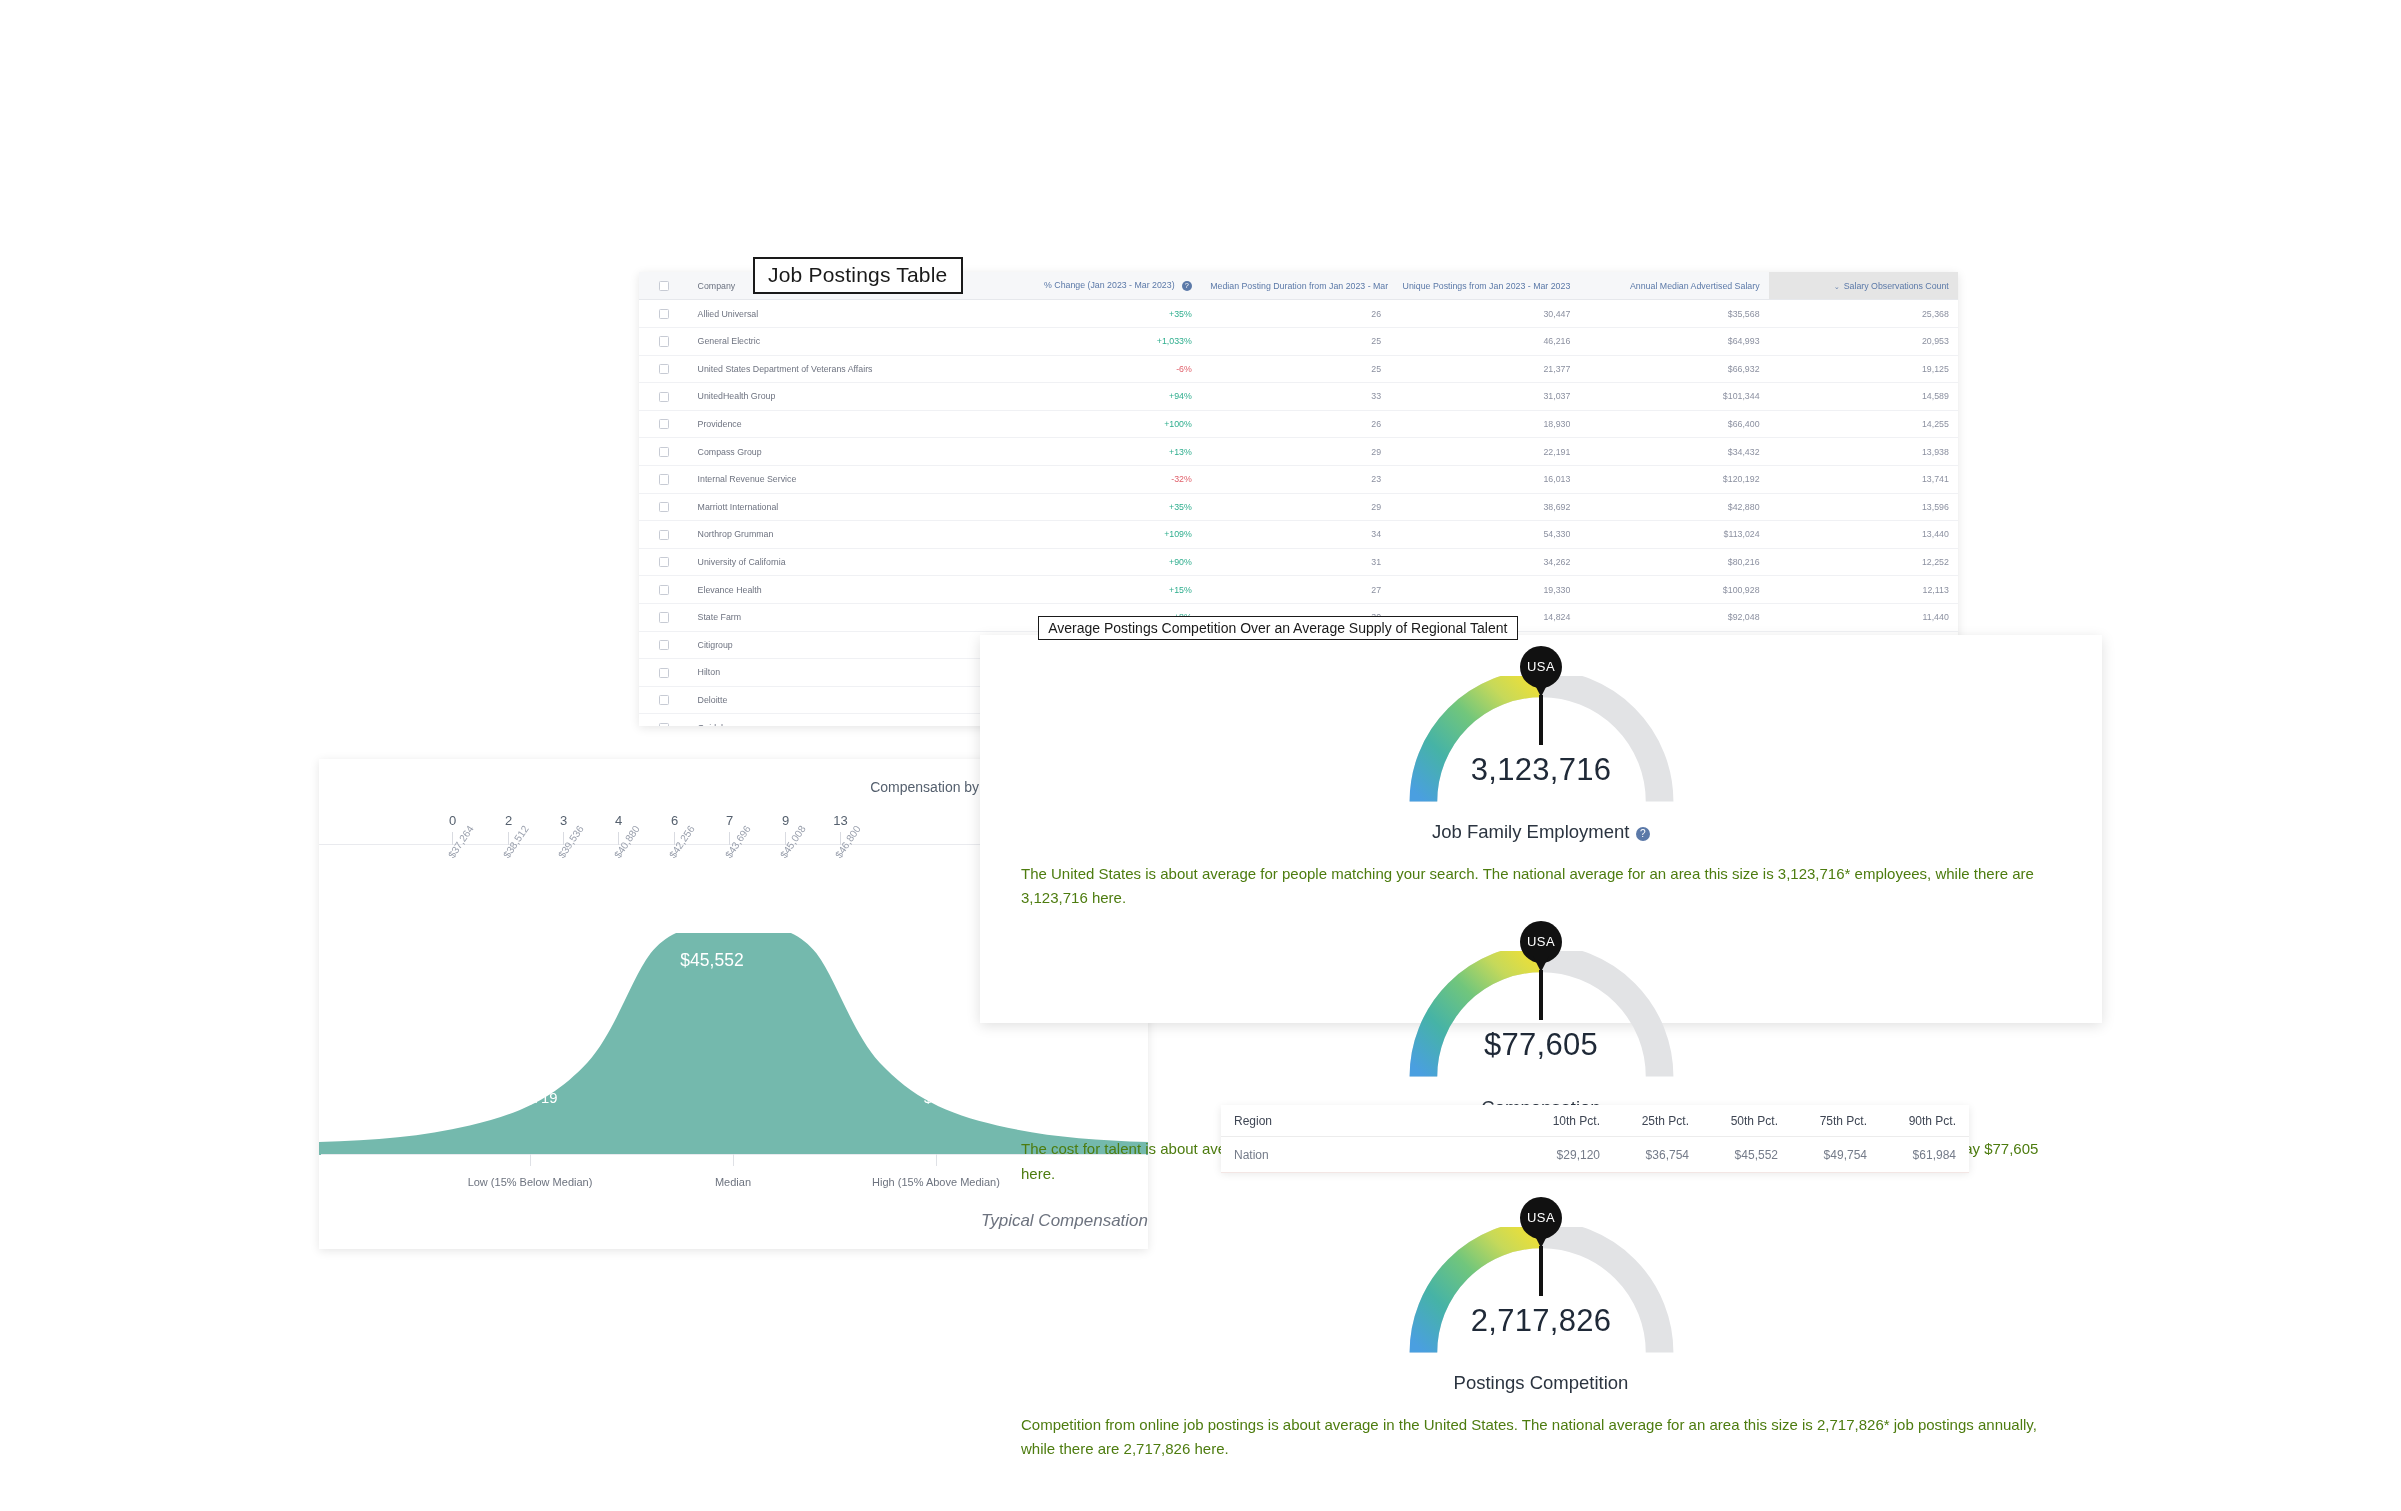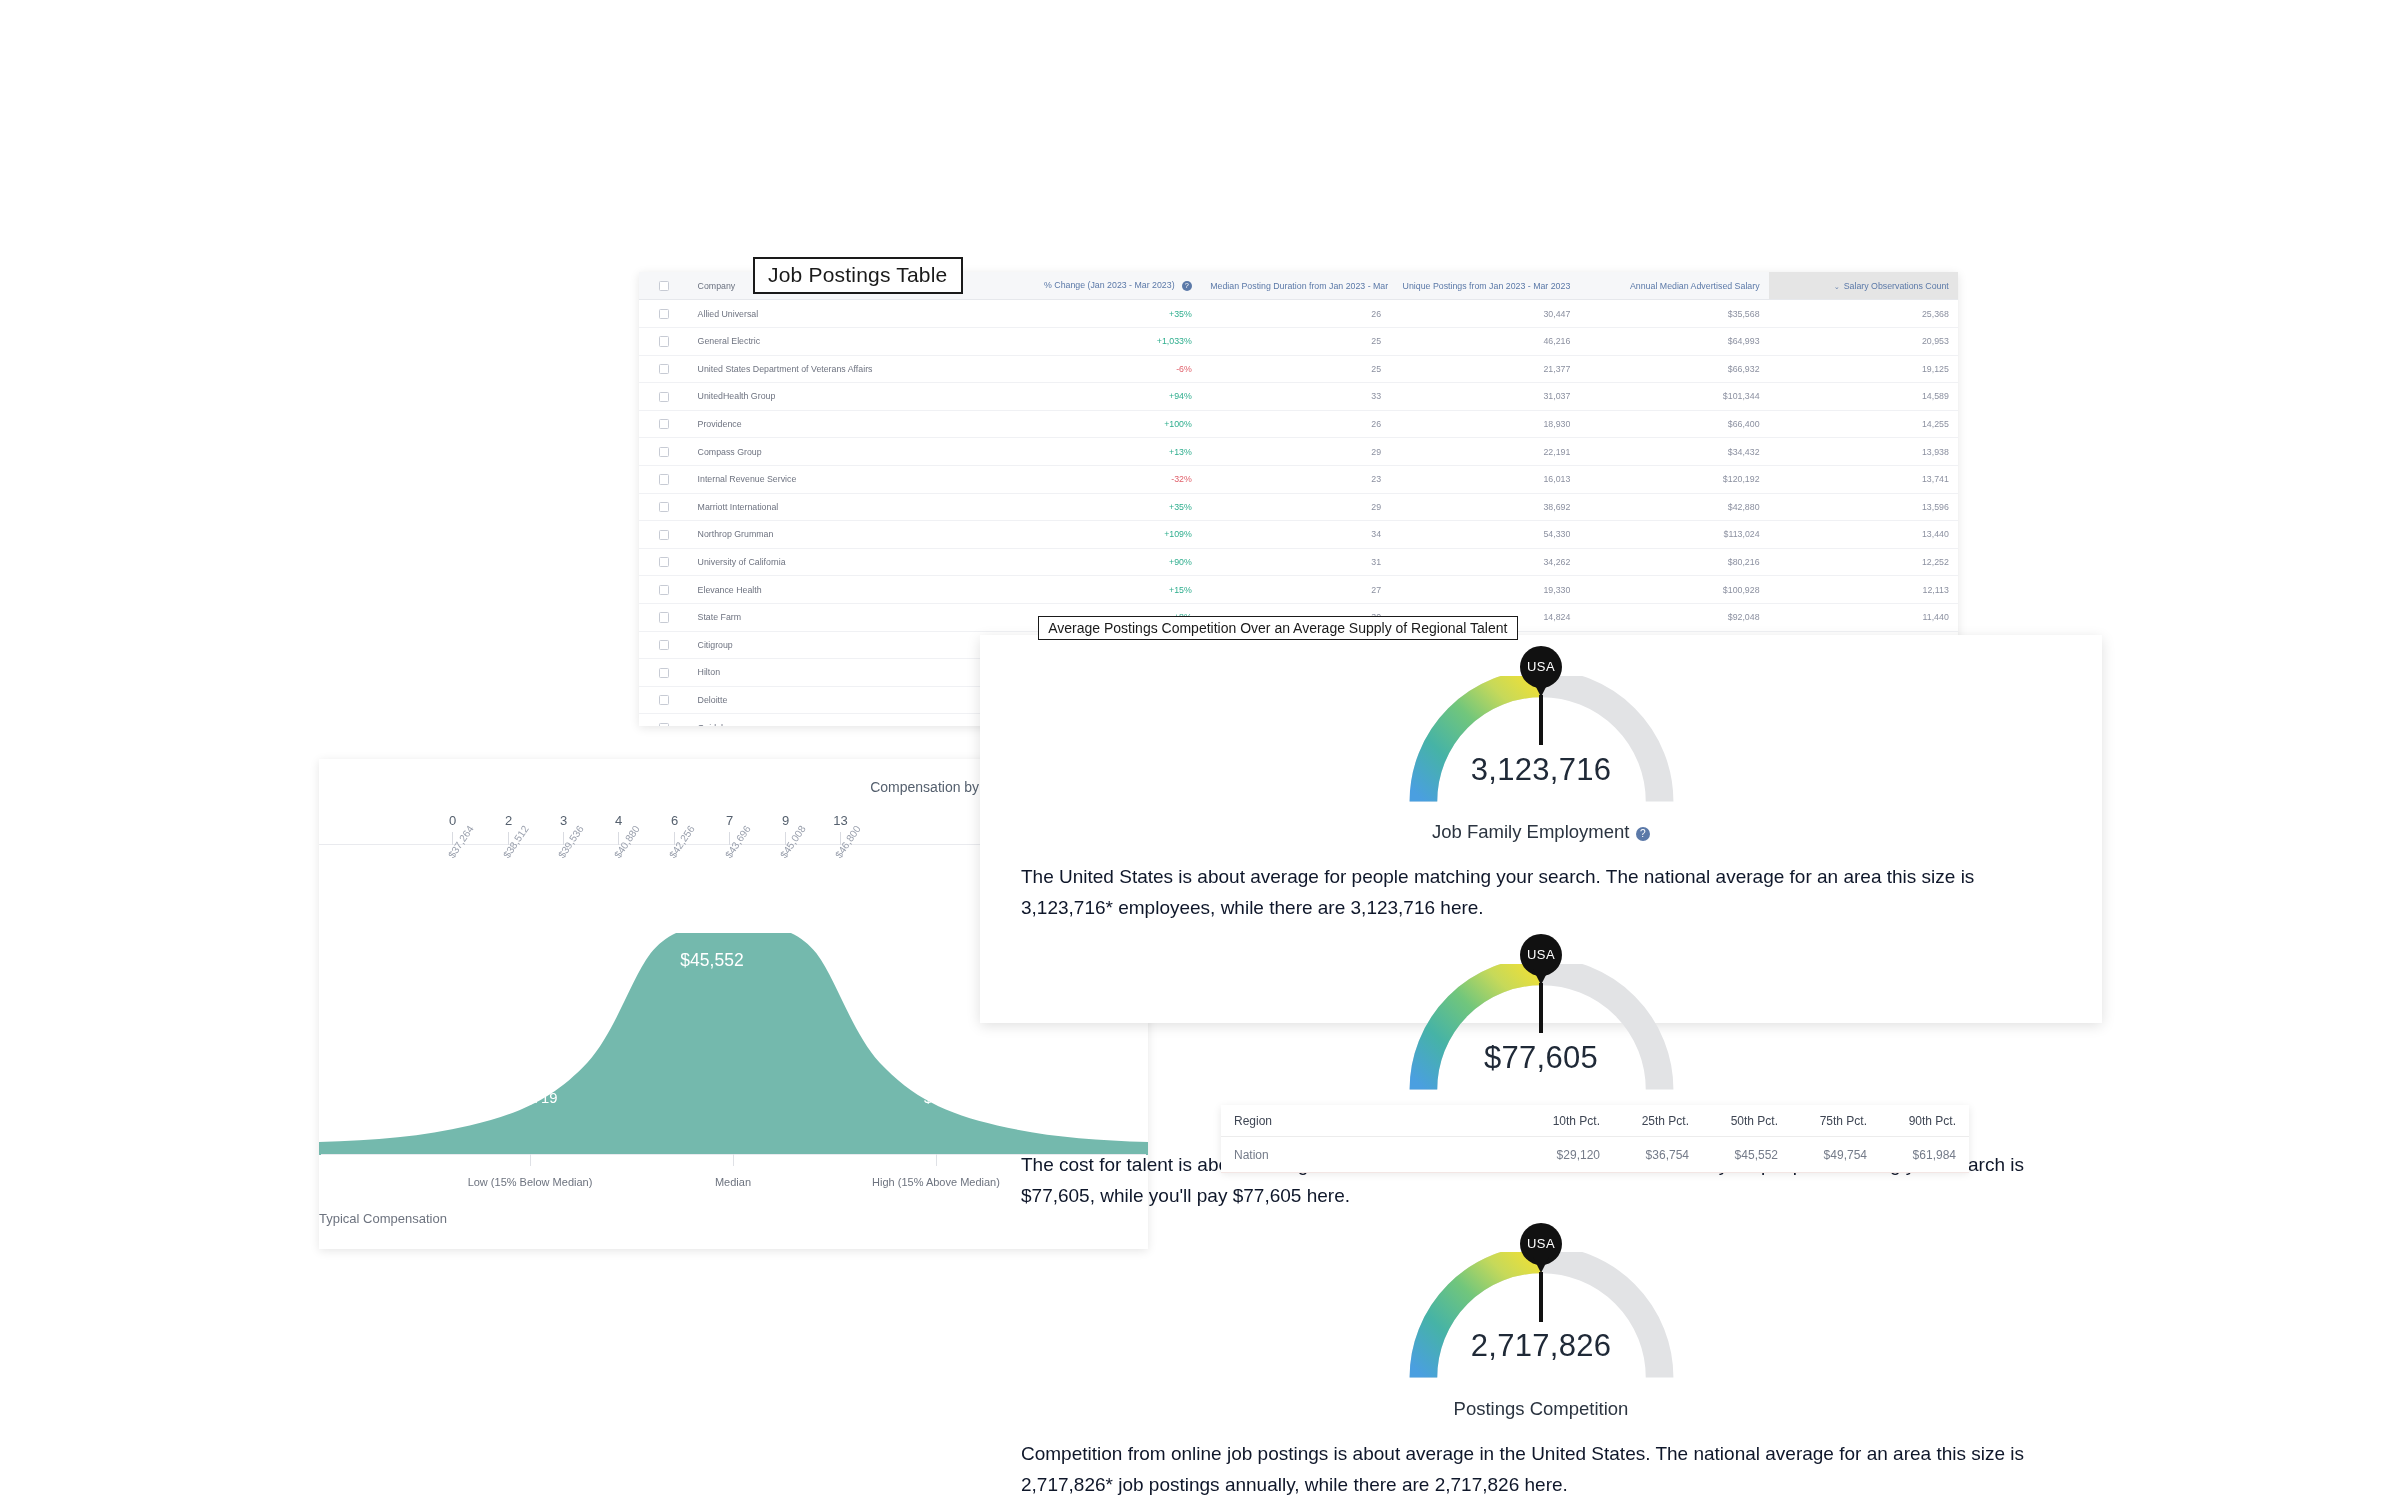--- a/index.html
+++ b/index.html
@@ -179,23 +179,24 @@
     font-size: 11px;
     color: #6d737f;
     text-align: center;
     white-space: nowrap;
     transform: translateX(-50%);
   }
   #typical-comp {
     position: absolute;
     top: 452px;
     left: 0; right: 0;
-    text-align: left;
-    font-size: 13px;
+    text-align: right;
+    font-size: 17px;
     color: #6d737f;
+    font-style: italic;
   }
 
   
   #gauges-panel {
     position: absolute;
     left: 980px;
     top: 635px;
     width: 1122px;
     height: 388px;
     background: #ffffff;
@@ -281,23 +282,23 @@
     background: #5b79a8;
     color: #fff;
     font-size: 10.2px;
     line-height: 14px;
     text-align: center;
     margin-left: 6.5px;
     vertical-align: middle;
   }
   .gcard-body {
     margin-top: 18.5px;
-    font-size: 19px;
+    font-size: 15px;
     line-height: 1.62;
-    color: #0f172a;
+    color: #4d7c0f;
   }
 
   
   #pct-panel {
     position: absolute;
     left: 1221px;
     top: 1105px;
     width: 748px;
     height: 67px;
     background: #ffffff;

